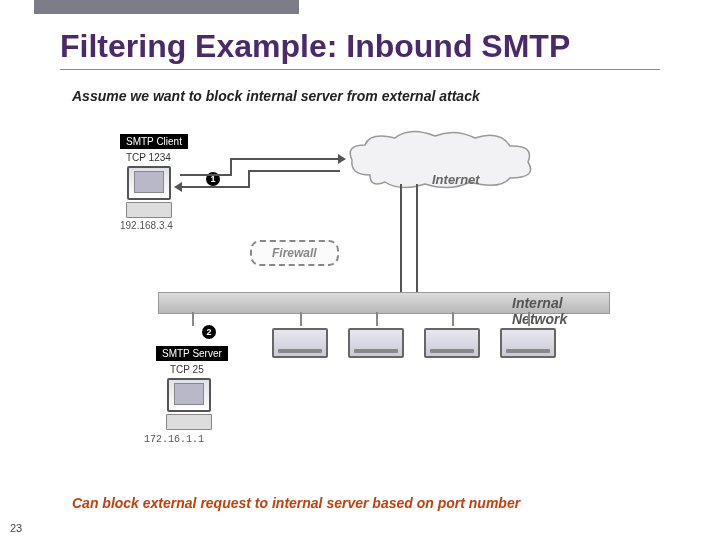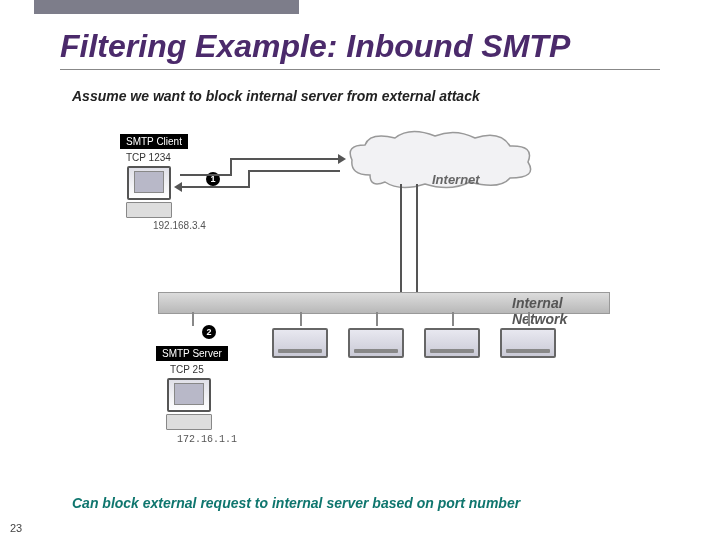--- a/index.html
+++ b/index.html
@@ -19,21 +19,20 @@
     position: absolute;
     top: 0;
     left: 34px;
   }
   .title {
     position: absolute;
     top: 28px;
     left: 60px;
     font-size: 32px;
     font-weight: bold;
-    font-style: italic;
     color: #4b2a6b;
     border-bottom: 1px solid #888;
     width: 600px;
     padding-bottom: 4px;
   }
   .subtitle {
     position: absolute;
     top: 88px;
     left: 72px;
     font-size: 14px;
@@ -49,21 +48,21 @@
     width: 490px;
     height: 320px;
   }
   .footnote {
     position: absolute;
     top: 495px;
     left: 72px;
     font-size: 14px;
     font-weight: bold;
     font-style: italic;
-    color: #0f766e;
+    color: #c2410c;
   }
   .page-num {
     position: absolute;
     bottom: 6px;
     left: 10px;
     font-size: 11px;
     color: #444;
   }
   
   .d-label-box {
@@ -79,21 +78,20 @@
     position: absolute;
     font-size: 10px;
     color: #333;
     font-family: Arial, sans-serif;
   }
   .d-ip {
     position: absolute;
     font-size: 10px;
     color: #555;
     font-family: Arial, sans-serif;
-    margin-left: 33px;
   }
   .d-computer {
     position: absolute;
     width: 46px;
     height: 50px;
   }
   .d-monitor {
     width: 40px;
     height: 30px;
     border: 2px solid #555;
@@ -231,20 +229,23 @@
   <div class="arrow-line" style="top:40px;left:128px;width:92px;height:2px;"></div>
   <div style="position:absolute;top:52px;left:54px;width:0;height:0;border-right:8px solid #555;border-top:5px solid transparent;border-bottom:5px solid transparent;"></div>
 
   <div class="cloud" style="top:0;left:220px;">
     <svg viewBox="0 0 200 62">
       <path d="M30 45 Q10 45 12 30 Q5 15 25 15 Q30 2 55 8 Q70 -4 95 6 Q115 -2 135 8 Q160 0 170 16 Q195 15 188 32 Q198 48 170 48 Q160 60 130 52 Q110 62 85 54 Q60 62 45 52 Q30 58 30 45 Z" fill="#f2f2f4" stroke="#999" stroke-width="1.5"></path>
     </svg>
   </div>
   <div class="cloud-label" style="top:22px;left:312px;margin-top:20px;">Internet</div>
 
+  <div class="firewall" style="top:110px;left:130px;">
+    <span>Firewall</span>
+  </div>
 
   <div class="arrow-line" style="top:54px;left:280px;width:2px;height:110px;"></div>
   <div class="arrow-line" style="top:54px;left:296px;width:2px;height:110px;"></div>
 
   <div class="network-bar" style="top:162px;left:38px;width:450px;"></div>
   <div class="net-label" style="top:165px;left:392px;">Internal Network</div>
 
   <div class="drop" style="top:182px;left:72px;"></div>
   <div class="drop" style="top:182px;left:180px;"></div>
   <div class="drop" style="top:182px;left:256px;"></div>

